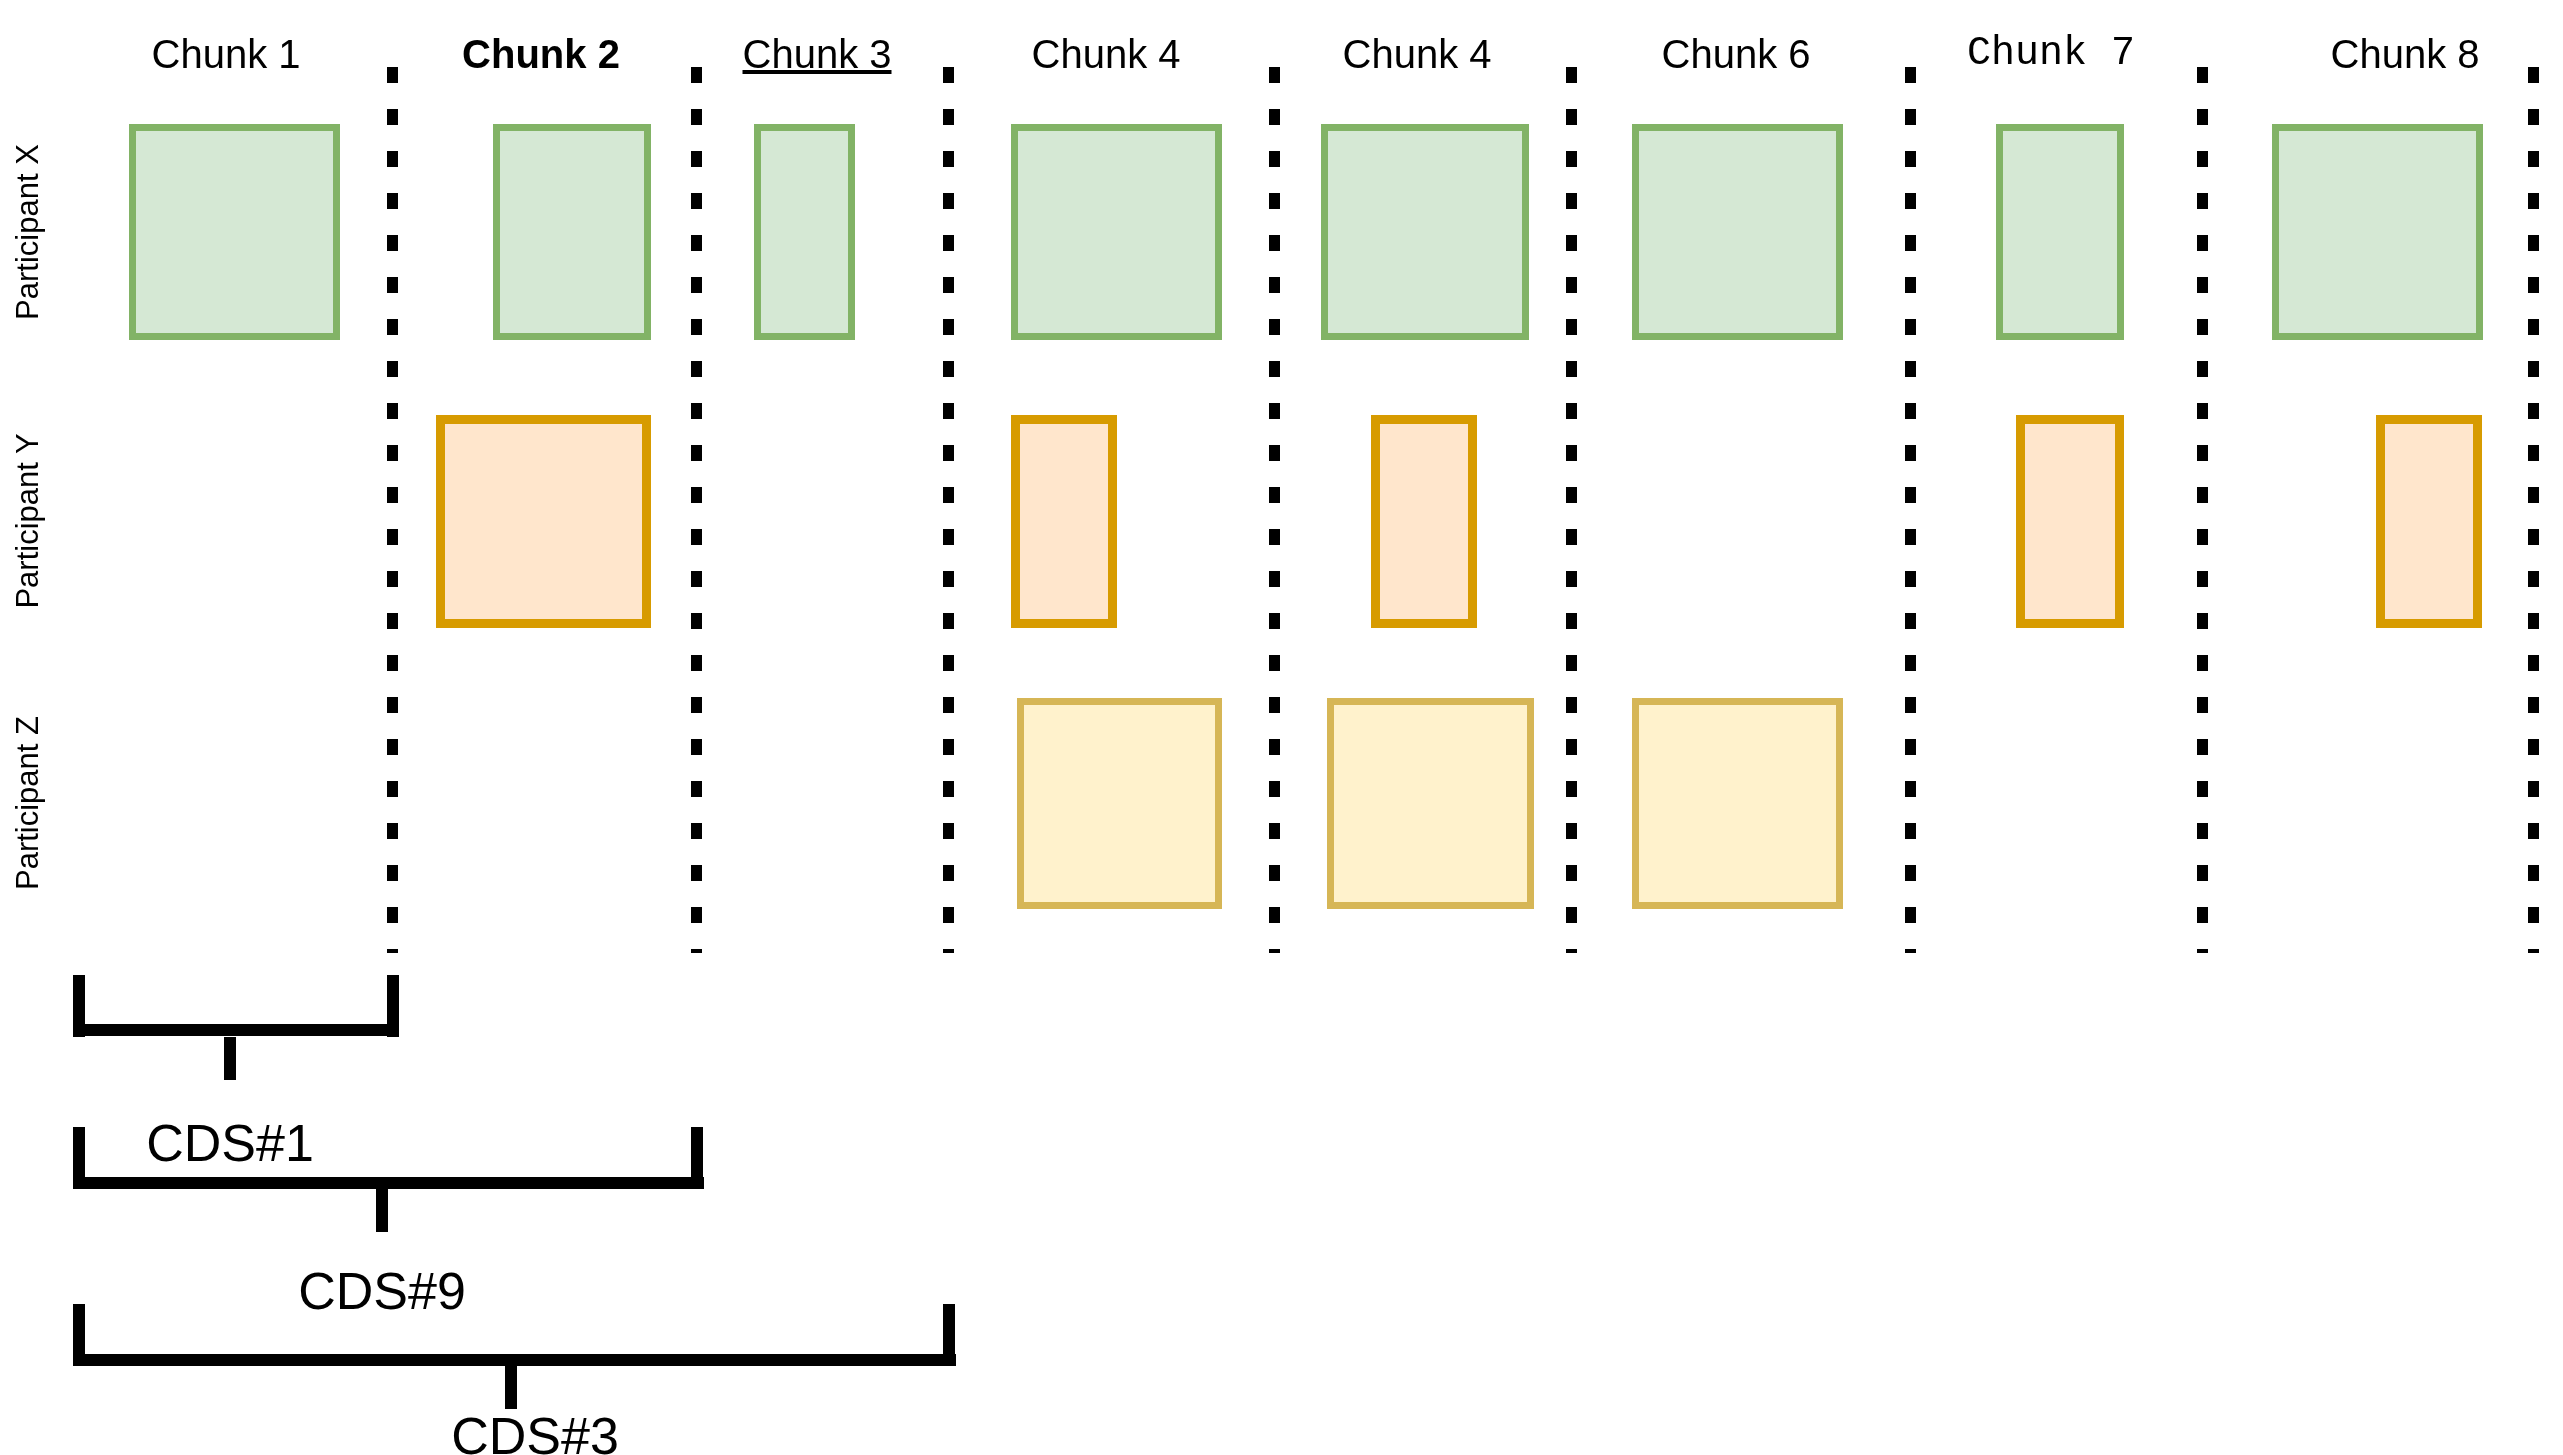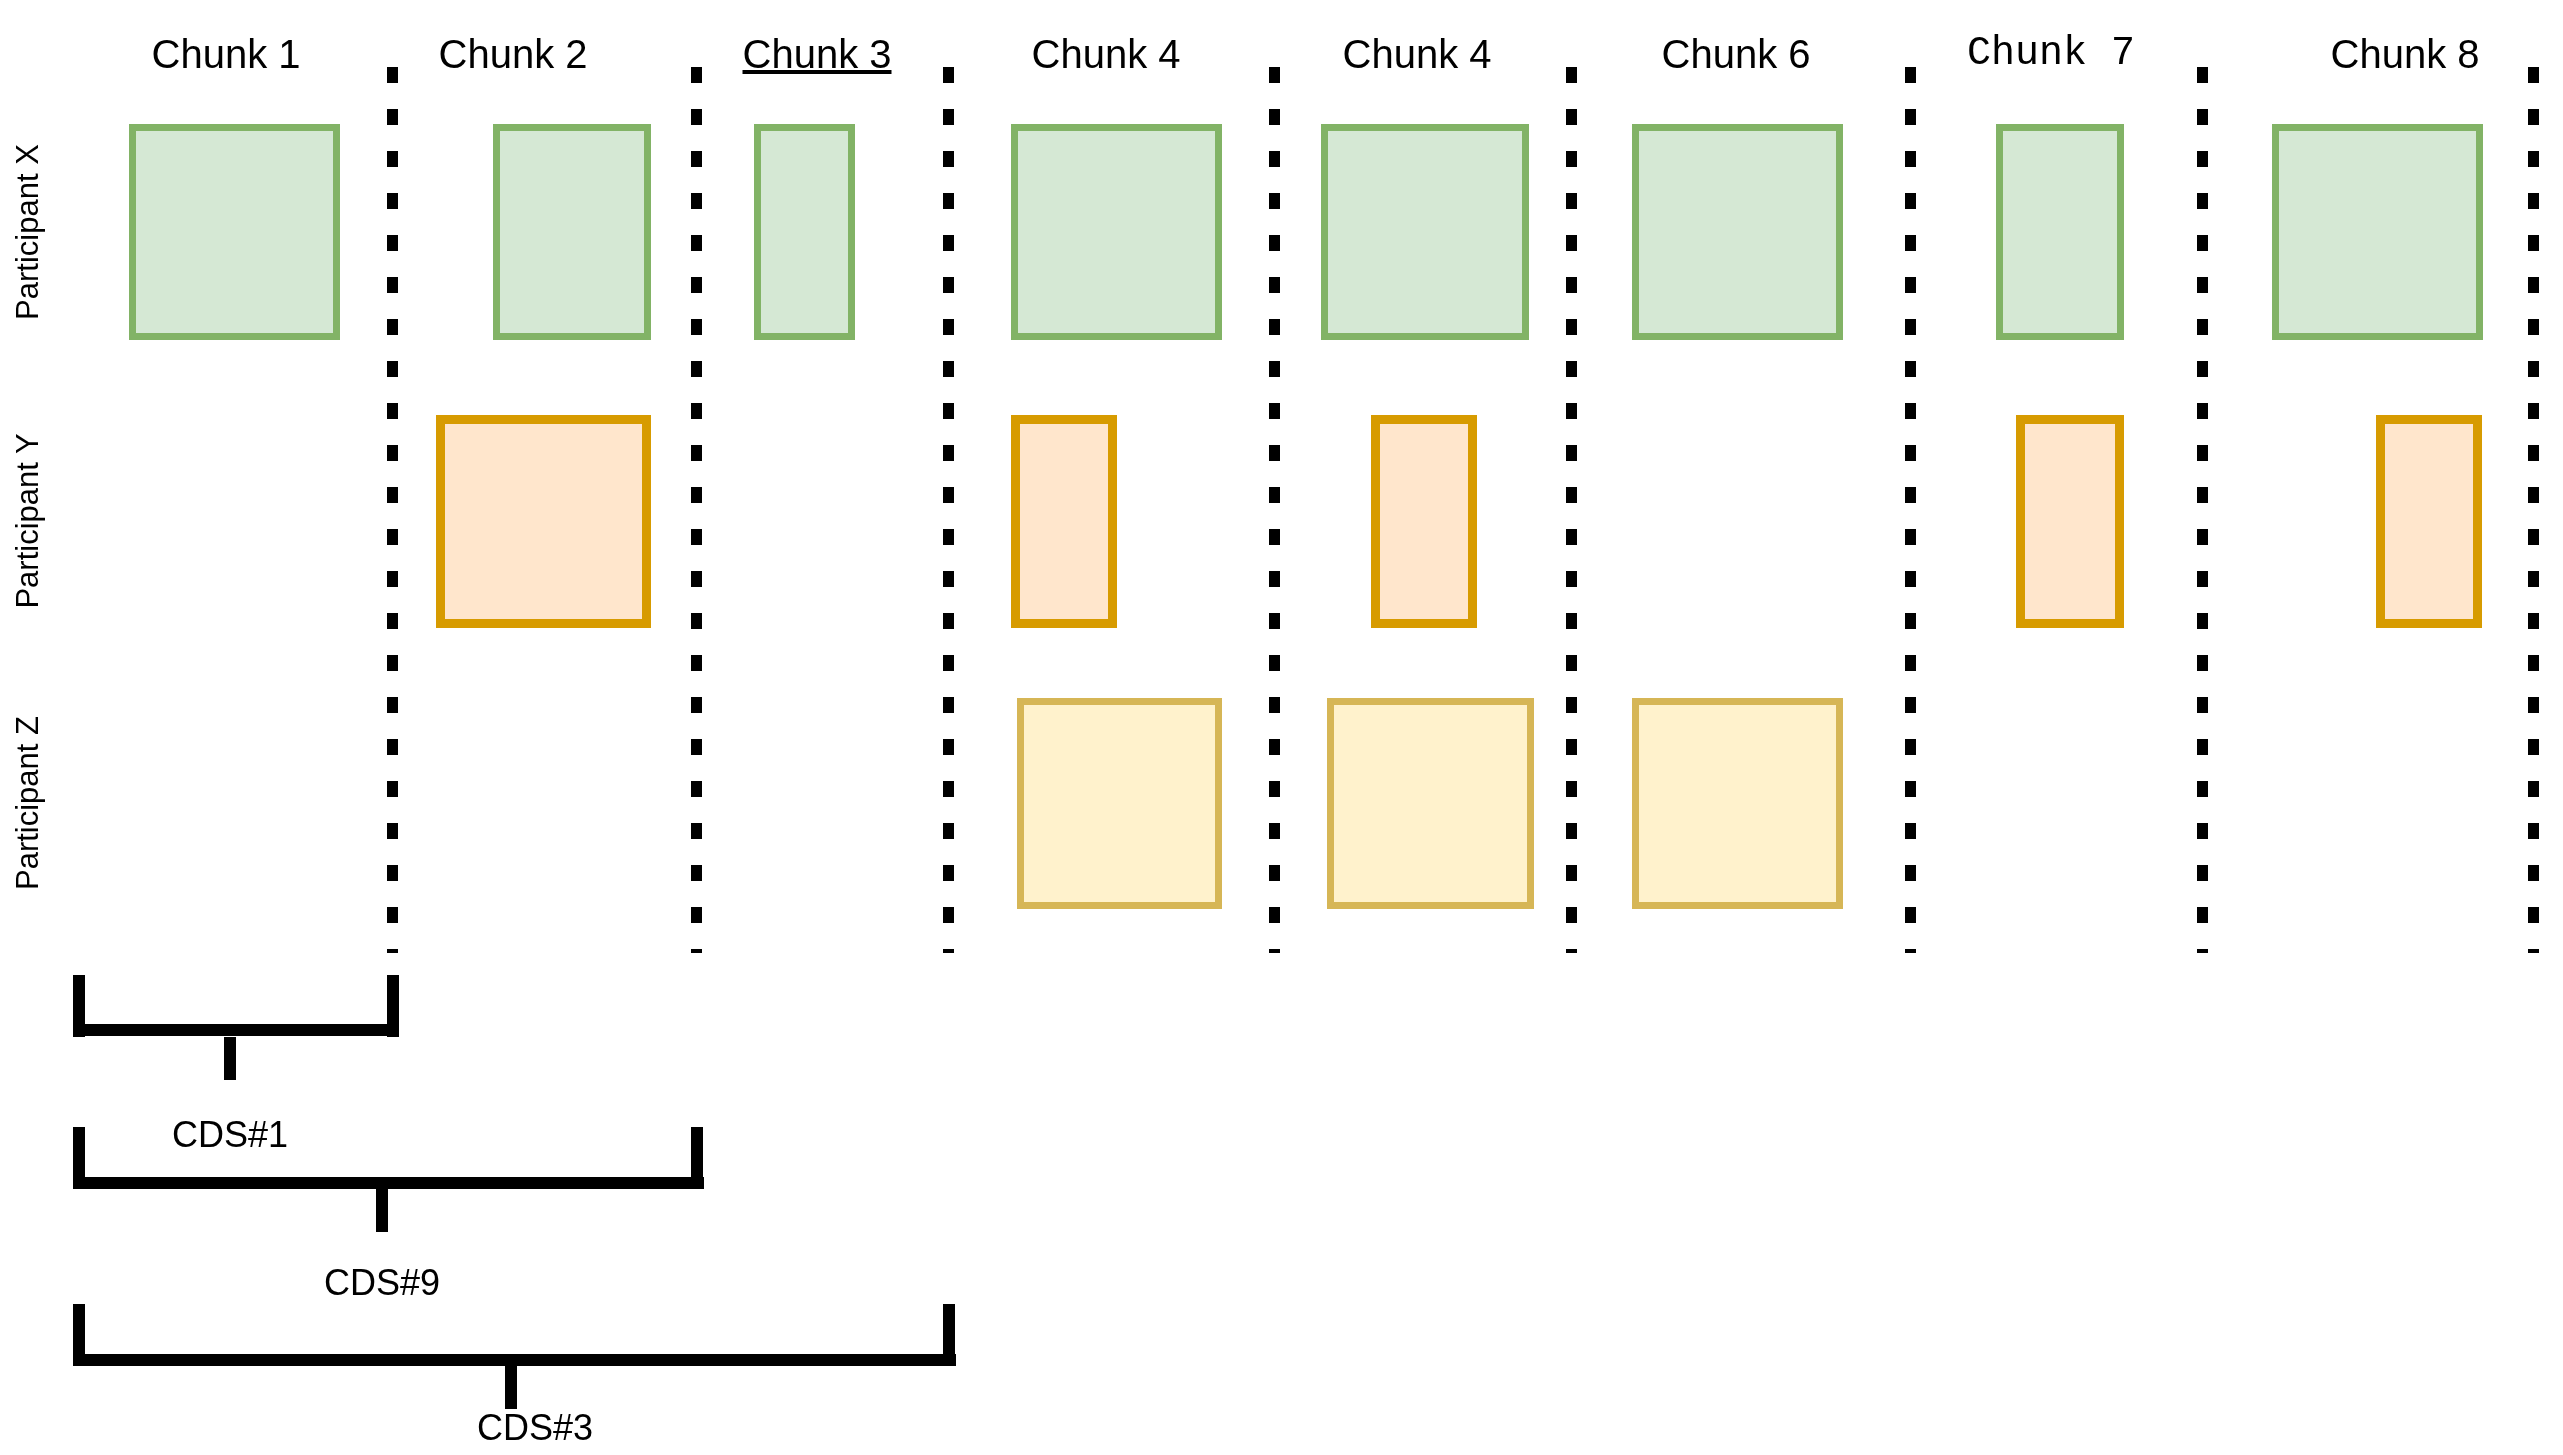--- a/index.html
+++ b/index.html
@@ -34,32 +34,32 @@
     position: absolute;
     box-sizing: border-box;
   }
   .bracket-part {
     position: absolute;
     background: #000000;
   }
   .cds-label {
     position: absolute;
     transform: translateX(-50%);
-    font-size: 36px;
+    font-size: 52px;
     line-height: 1;
     white-space: nowrap;
   }
 </style>
 </head>
 <body>
 
 <div id="canvas">
   <div id="chunk-labels">
       <div class="chunk-label" style="left: 226px; top: 34px;">Chunk 1</div>
-      <div class="chunk-label" style="left: 513px; top: 34px;">Chunk 2</div>
+      <div class="chunk-label" style="left: 541px; top: 34px; font-weight: bold;">Chunk 2</div>
       <div class="chunk-label" style="left: 817px; top: 34px; text-decoration: underline;">Chunk 3</div>
       <div class="chunk-label" style="left: 1106px; top: 34px;">Chunk 4</div>
       <div class="chunk-label" style="left: 1417px; top: 34px;">Chunk 4</div>
       <div class="chunk-label" style="left: 1736px; top: 34px;">Chunk 6</div>
       <div class="chunk-label" style="left: 2051px; top: 34px; font-family: Liberation Mono, monospace;">Chunk 7</div>
       <div class="chunk-label" style="left: 2362px; top: 34px; margin-left: 43px;">Chunk 8</div>
     </div>
   <div id="dividers">
       <div class="divider" style="left: 387px; top: 67px; width: 10.5px; height: 886px; background: repeating-linear-gradient(rgb(0, 0, 0) 0px, rgb(0, 0, 0) 16.3px, transparent 16.3px, transparent 42px);"></div>
       <div class="divider" style="left: 691px; top: 67px; width: 10.5px; height: 886px; background: repeating-linear-gradient(rgb(0, 0, 0) 0px, rgb(0, 0, 0) 16.3px, transparent 16.3px, transparent 42px);"></div>

